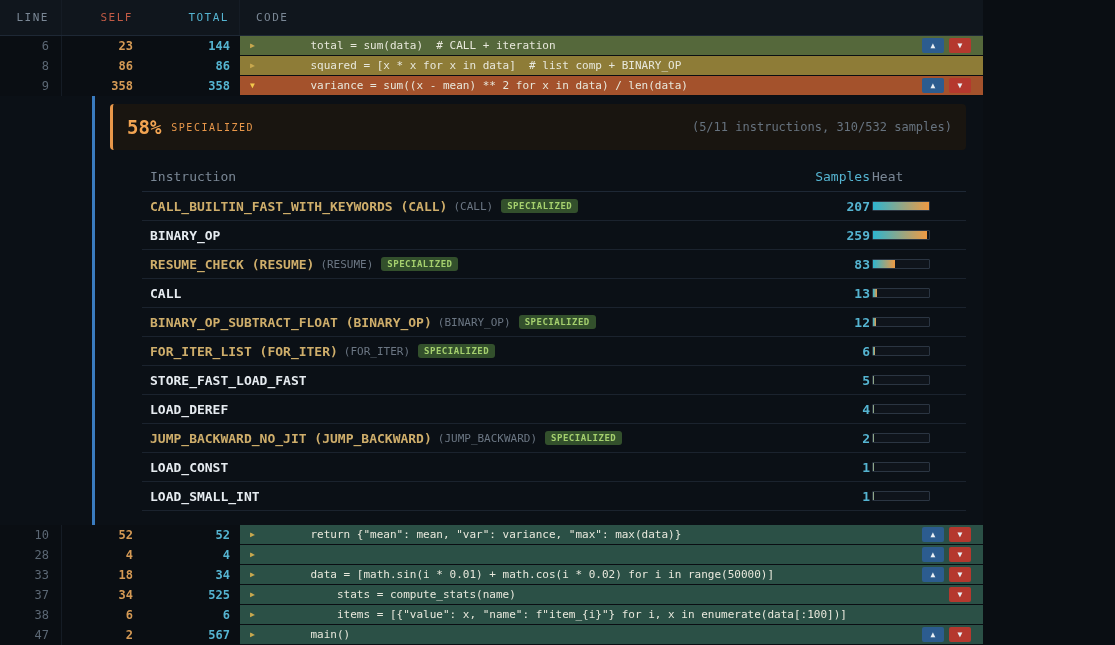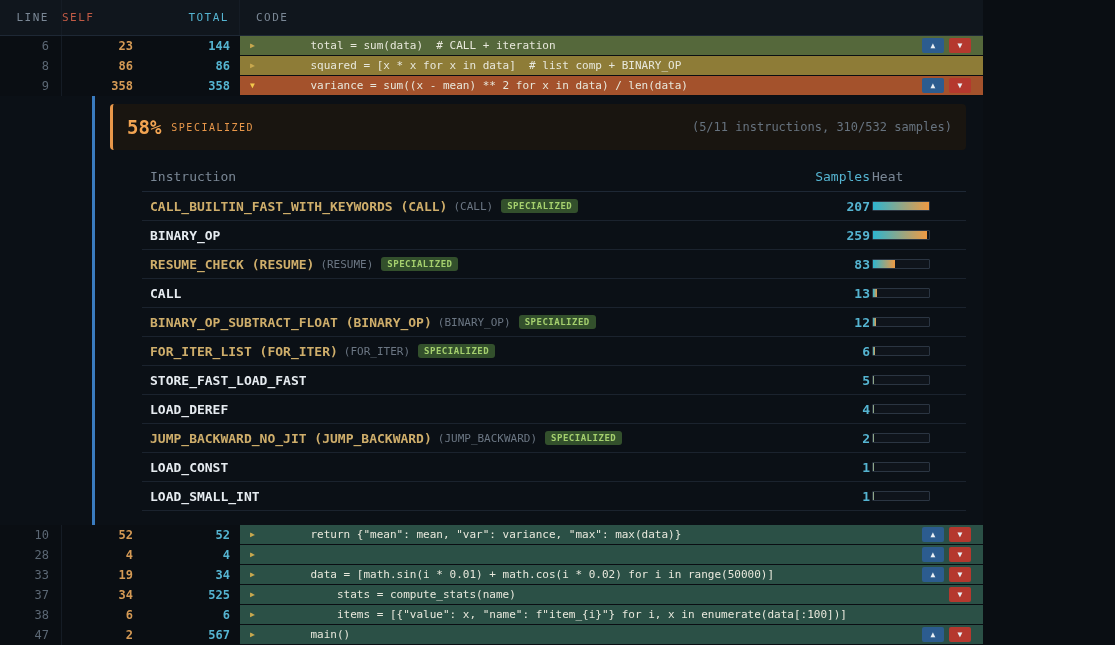--- a/index.html
+++ b/index.html
@@ -15,21 +15,21 @@
   }
   *{margin:0;padding:0;box-sizing:border-box;}
   html,body{background:var(--bg);}
   body{font-family:"DejaVu Sans Mono","Liberation Mono",monospace;}
   .app{width:983px;height:645px;overflow:hidden;background:var(--bg);}
 
   
   .hdr{display:flex;height:36px;background:var(--header-bg);border-bottom:1px solid var(--border);
        align-items:center;font-size:11px;letter-spacing:1.5px;color:var(--text-dim);}
   .col-line{width:62px;text-align:right;padding-right:12px;}
-  .col-self{width:83px;text-align:left;padding-right:12px;}
+  .col-self{width:83px;text-align:right;padding-right:12px;}
   .col-total{width:95px;text-align:right;padding-right:10px;}
   .col-code{flex:1;padding-left:16px;}
   .hdr .col-line{border-right:1px solid var(--divider);height:100%;line-height:35px;}
   .hdr .col-total{border-right:1px solid var(--divider);height:100%;line-height:35px;}
   .hdr .col-self{color:var(--self-header);}
   .hdr .col-total{color:var(--total-color);}
 
   
   .crow{display:flex;height:20px;font-size:12px;line-height:20px;}
   .c-line{width:62px;text-align:right;padding-right:12px;color:var(--line-number);border-right:1px solid var(--divider);}
@@ -320,21 +320,21 @@
       <span class="tri">▶</span>
       <span class="btns">
         <span class="btn up">▲</span>
         <span class="btn down">▼</span>
       </span>
     </div>
   </div>
 
   <div class="crow">
     <div class="c-line">33</div>
-    <div class="c-self">19</div>
+    <div class="c-self">18</div>
     <div class="c-total">34</div>
     <div class="c-code" style="background: rgb(43, 80, 70);">
       <span class="tri">▶</span>
       <span class="codetext">    data = [math.sin(i * 0.01) + math.cos(i * 0.02) for i in range(50000)]</span>
       <span class="btns">
         <span class="btn up">▲</span>
         <span class="btn down">▼</span>
       </span>
     </div>
   </div>

